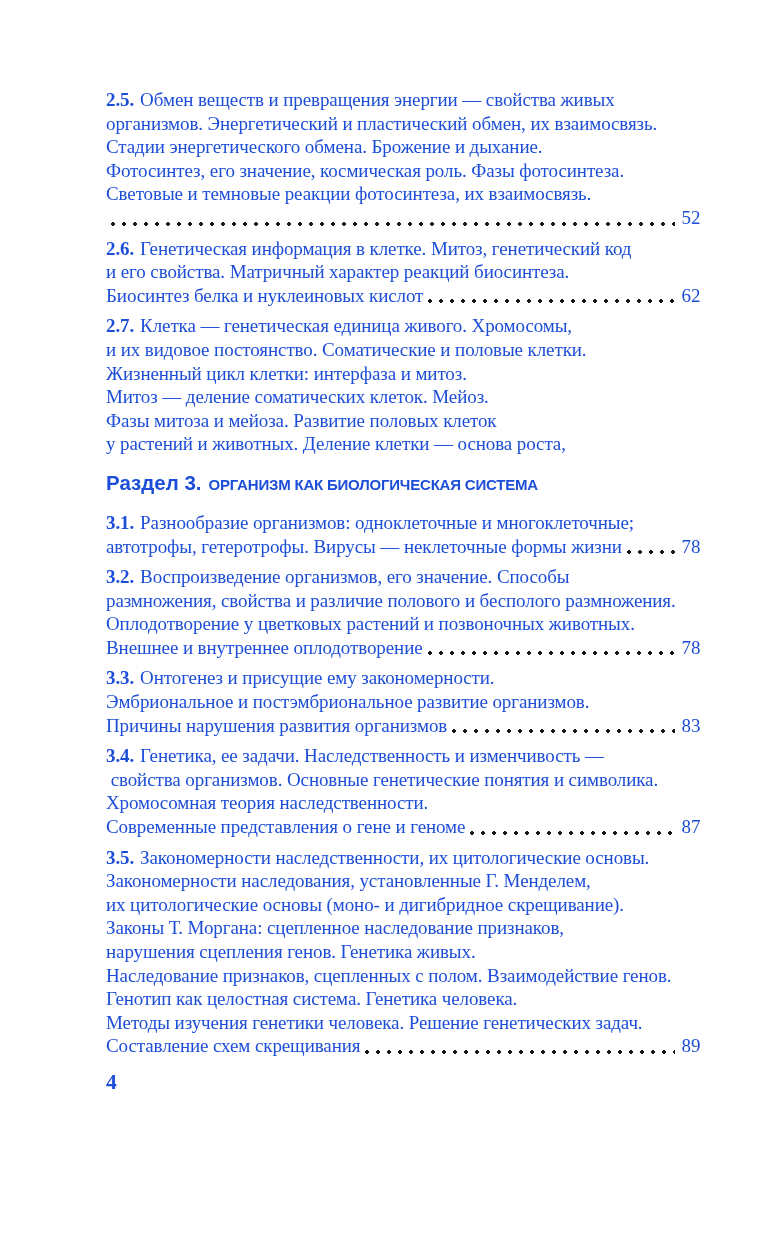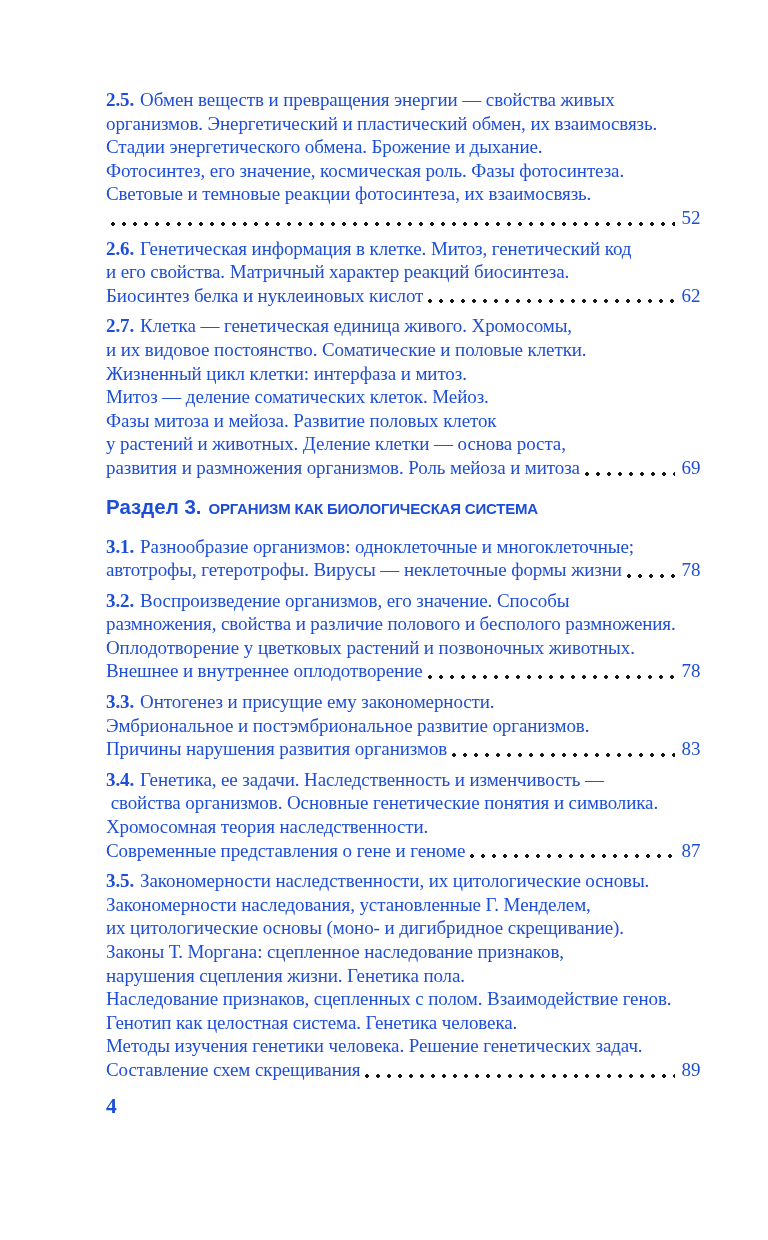--- a/index.html
+++ b/index.html
@@ -87,25 +87,20 @@
     <span class="pageref">62</span>
   </div>
       </div>
       <div class="entry">
         <div class="line"><b class="num">2.7.</b><span>Клетка — генетическая единица живого. Хромосомы,</span></div>
         <div class="line">и их видовое постоянство. Соматические и половые клетки.</div>
         <div class="line">Жизненный цикл клетки: интерфаза и митоз.</div>
         <div class="line">Митоз — деление соматических клеток. Мейоз.</div>
         <div class="line">Фазы митоза и мейоза. Развитие половых клеток</div>
         <div class="line">у растений и животных. Деление клетки — основа роста,</div>
-        <div class="line last">
-    <span class="text">развития и размножения организмов. Роль мейоза и митоза</span>
-    <span class="dots"></span>
-    <span class="pageref">69</span>
-  </div>
       </div>
       <div class="heading">
     <b class="h-prefix">Раздел 3.</b><b class="h-title">ОРГАНИЗМ КАК БИОЛОГИЧЕСКАЯ СИСТЕМА</b>
   </div>
       <div class="entry">
         <div class="line"><b class="num">3.1.</b><span>Разнообразие организмов: одноклеточные и многоклеточные;</span></div>
         <div class="line last">
     <span class="text">автотрофы, гетеротрофы. Вирусы — неклеточные формы жизни</span>
     <span class="dots"></span>
     <span class="pageref">78</span>
@@ -138,21 +133,21 @@
     <span class="text">Современные представления о гене и геноме</span>
     <span class="dots"></span>
     <span class="pageref">87</span>
   </div>
       </div>
       <div class="entry">
         <div class="line"><b class="num">3.5.</b><span>Закономерности наследственности, их цитологические основы.</span></div>
         <div class="line">Закономерности наследования, установленные Г. Менделем,</div>
         <div class="line">их цитологические основы (моно- и дигибридное скрещивание).</div>
         <div class="line">Законы Т. Моргана: сцепленное наследование признаков,</div>
-        <div class="line">нарушения сцепления жизни. Генетика пола.</div>
+        <div class="line">нарушения сцепления генов. Генетика живых.</div>
         <div class="line">Наследование признаков, сцепленных с полом. Взаимодействие генов.</div>
         <div class="line">Генотип как целостная система. Генетика человека.</div>
         <div class="line">Методы изучения генетики человека. Решение генетических задач.</div>
         <div class="line last">
     <span class="text">Составление схем скрещивания</span>
     <span class="dots"></span>
     <span class="pageref">89</span>
   </div>
       </div>
       <div class="footer-num">4</div>

